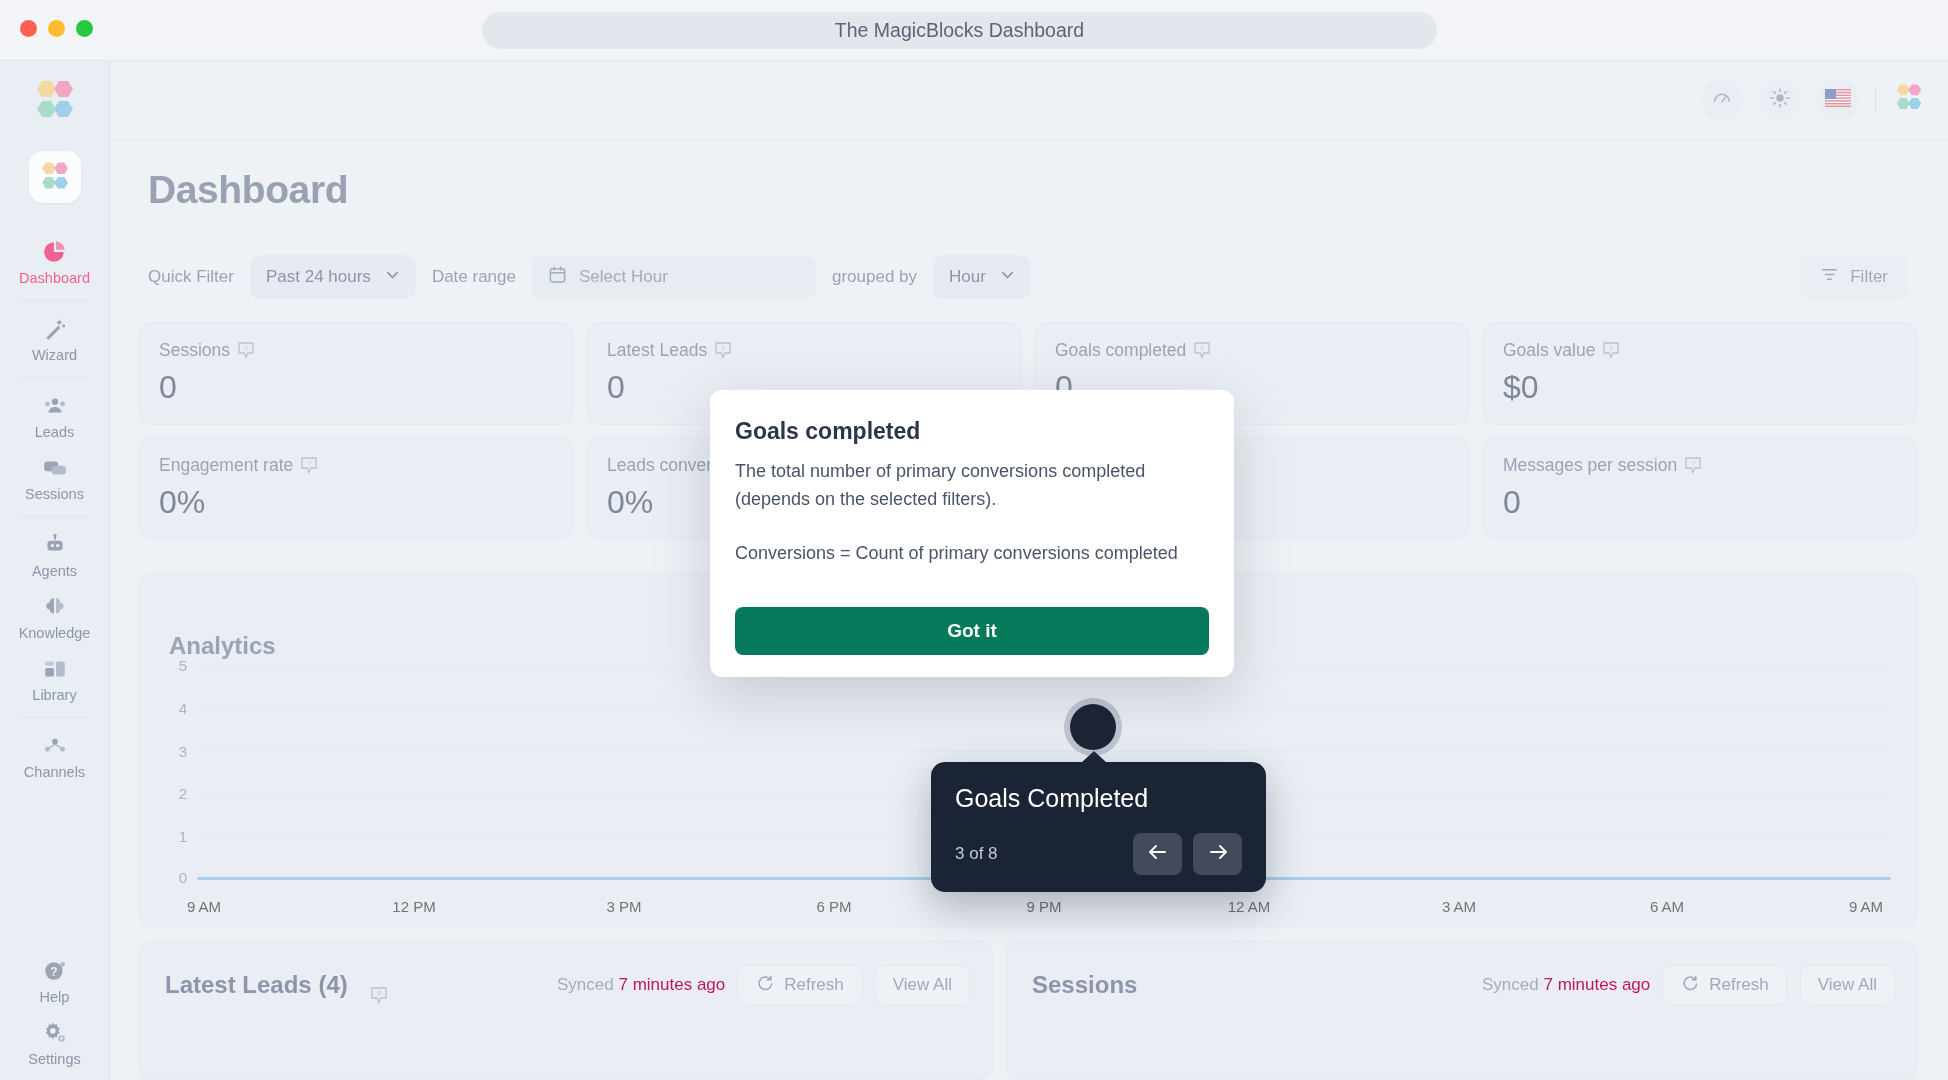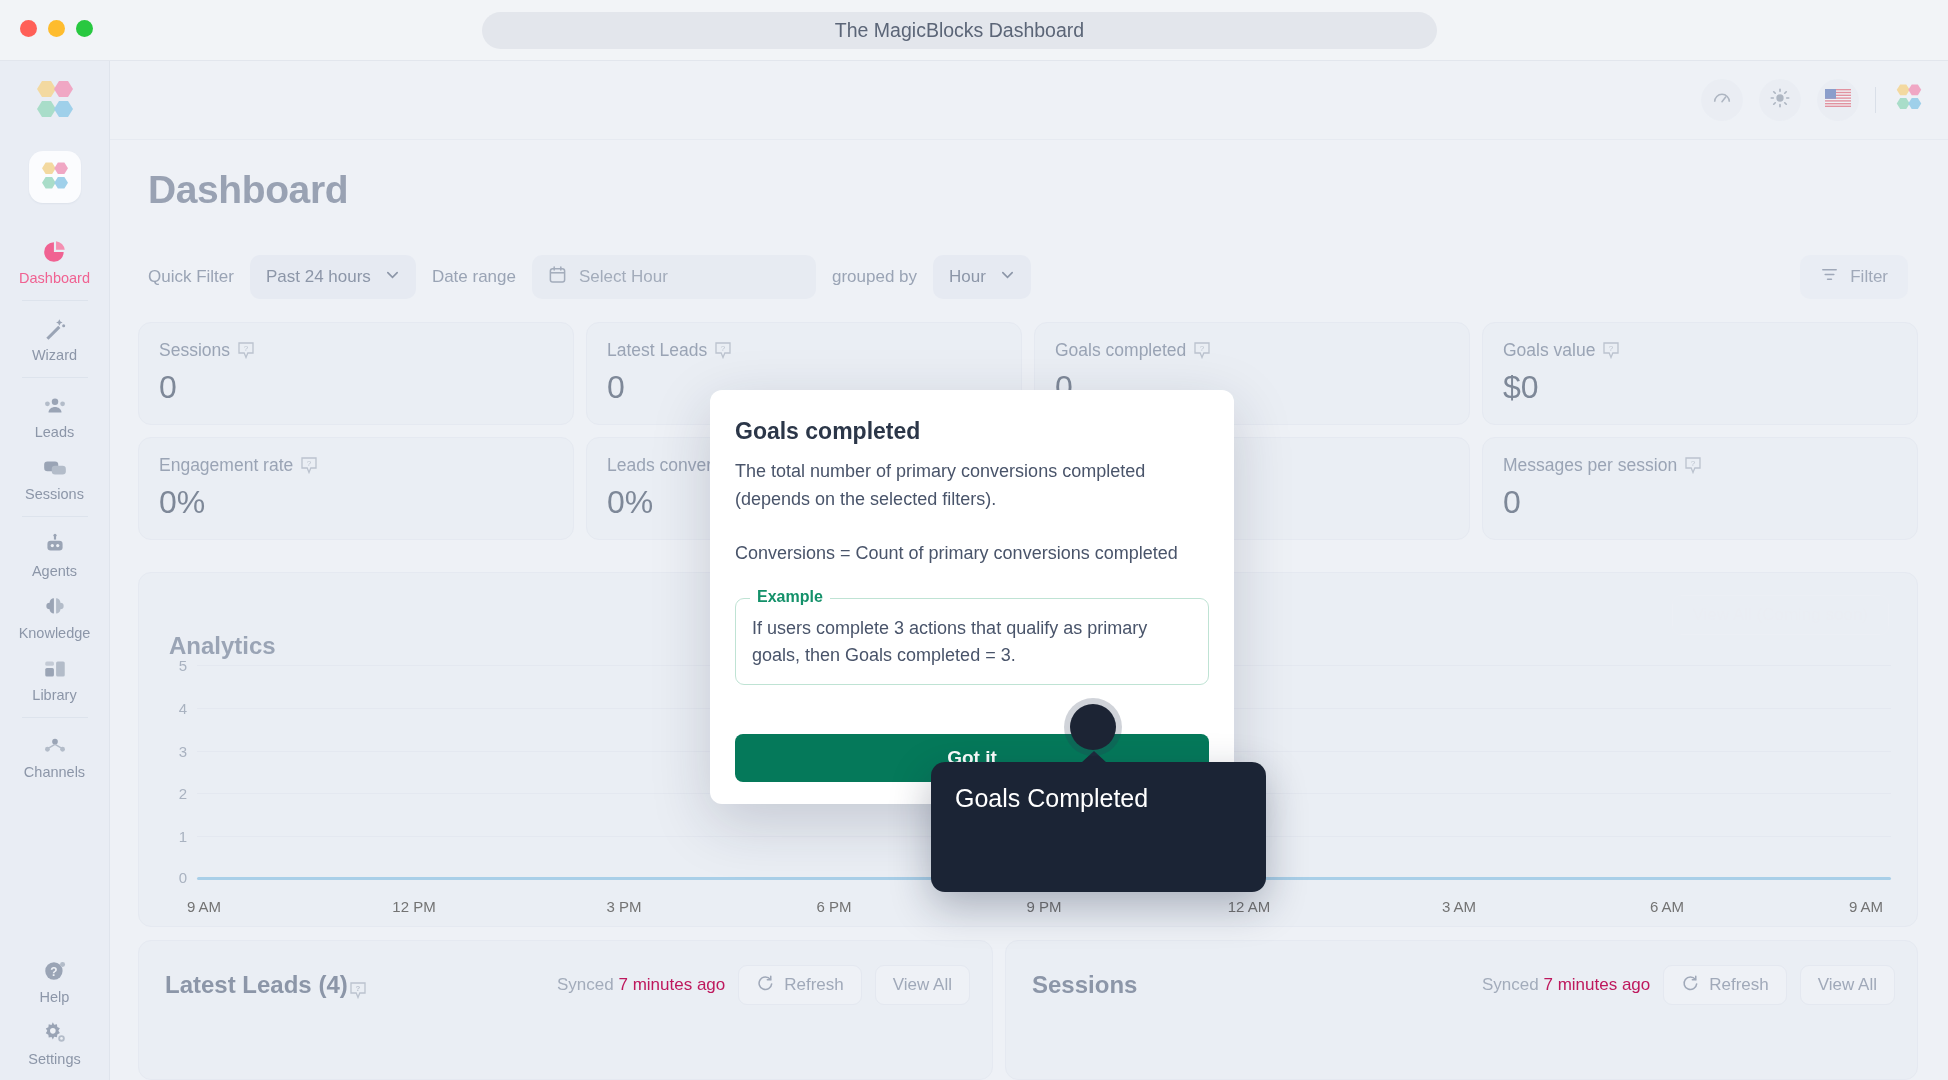--- a/index.html
+++ b/index.html
@@ -167,21 +167,21 @@
   .panel {
     position: absolute; top: 800px; height: 140px;
     background: #eaeef4; border: 1px solid #e5e9f1; border-radius: 13px;
   }
   .panel.left { left: 28px; width: 855px; }
   .panel.right { left: 895px; width: 913px; }
   .panel-head {
     position: absolute; left: 26px; right: 22px; top: 24px;
     display: flex; align-items: center;
   }
-  .panel-title { font-size: 24px; font-weight: bold; color: #8c96a8; display: flex; align-items: center; gap: 2px; }
+  .panel-title { font-size: 24px; font-weight: bold; color: #8c96a8; display: flex; align-items: flex-end; gap: 23px; }
   .panel-actions { margin-left: auto; display: flex; align-items: center; gap: 13px; }
   .sync-txt { color: #a3acbb; font-size: 17px; }
   .sync-txt b { color: #be185d; font-weight: normal; }
   .ghost-btn {
     height: 40px; padding: 0 17px;
     border: 1px solid #e4e8f0; border-radius: 9px; background: #eef1f6;
     display: flex; align-items: center; gap: 10px;
     color: #a0a9b9; font-size: 17px; cursor: pointer;
   }
 
@@ -202,21 +202,21 @@
     border: 1px solid #bfe3d4; border-radius: 9px;
     padding: 16px 16px 15px;
   }
   .example-legend {
     position: absolute; top: -11px; left: 14px;
     background: #fff; padding: 0 7px;
     color: #14916a; font-size: 16px; font-weight: bold;
   }
   .example-box p { font-size: 18px; color: #49546a; line-height: 1.5; margin: 0; }
   .got-it {
-    position: relative; margin-top: 49px;
+    position: relative; margin-top: 39px;
     height: 48px; width: 100%;
     background: #05795a; border: none; border-radius: 8px;
     color: #fff; font-size: 19px; font-weight: bold;
     font-family: "Liberation Sans", sans-serif;
     display: flex; align-items: center; justify-content: center;
     cursor: pointer;
   }
   .cursor-dot {
     position: absolute; left: 1070px; top: 704px;
     width: 46px; height: 46px; border-radius: 50%;
@@ -689,27 +689,42 @@
           <div class="ghost-btn">View All</div>
         </div>
       </div>
     </div>
   </div>
 
   <div class="modal">
     <h2>Goals completed</h2>
     <p>The total number of primary conversions completed (depends on the selected filters).</p>
     <p>Conversions = Count of primary conversions completed</p>
-    <div class="example-box">
-      <span class="example-legend">Example</span>
-      <p>If users complete 3 actions that qualify as primary goals, then Goals completed = 3.</p>
-    </div>
     <button class="got-it">Got it</button>
   </div>
 
   <div class="cursor-dot"></div>
 
   <div class="coach">
     <div class="coach-arrow"></div>
     <div class="coach-title">Goals Completed</div>
+    <div class="coach-row">
+      <span class="coach-step">3 of 8</span>
+      <div class="coach-nav">
+        <button class="nav-btn">
+          <span>
+            <svg width="22" height="18" viewBox="0 0 22 18">
+                <path d="M18 9H4M9 3L3 9l6 6" fill="none" stroke="#fff" stroke-width="1.9" stroke-linecap="round" stroke-linejoin="round"></path>
+              </svg>
+          </span>
+        </button>
+        <button class="nav-btn">
+          <span>
+            <svg width="22" height="18" viewBox="0 0 22 18">
+                <path d="M4 9h14M13 3l6 6-6 6" fill="none" stroke="#fff" stroke-width="1.9" stroke-linecap="round" stroke-linejoin="round"></path>
+              </svg>
+          </span>
+        </button>
+      </div>
+    </div>
   </div>
 
 </div>
 
 </body></html>

